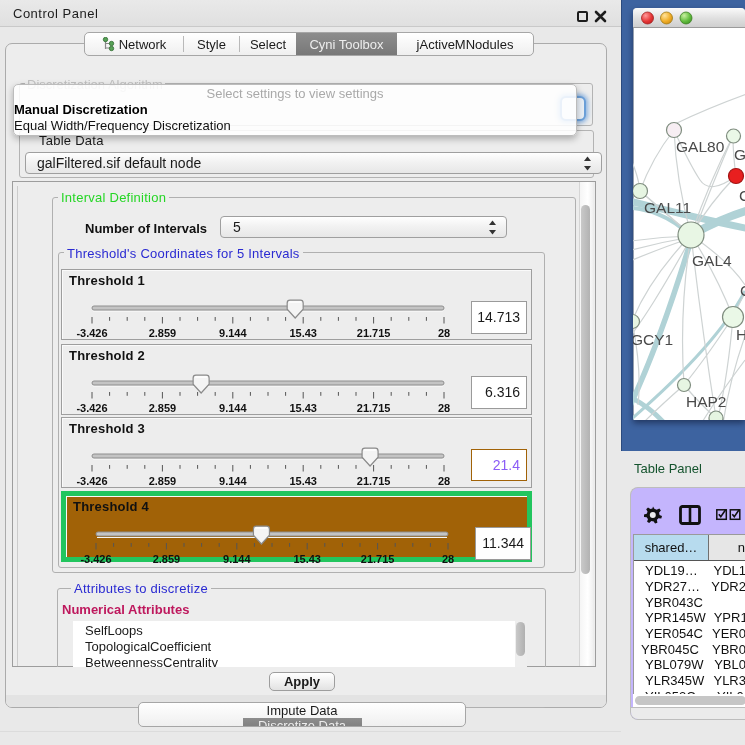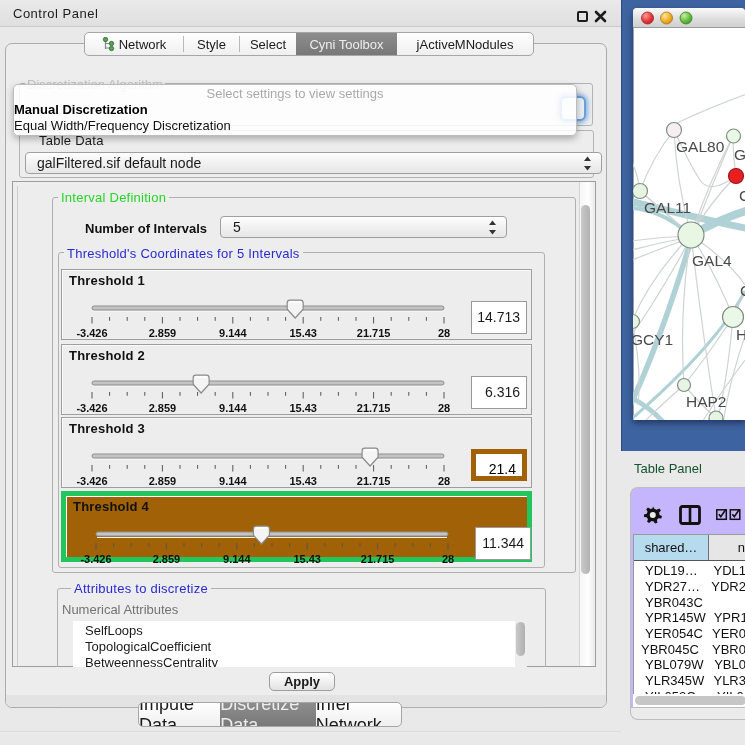--- a/index.html
+++ b/index.html
@@ -180,21 +180,21 @@
         <line x1="382" y1="47" x2="382" y2="53.5" stroke="#555" stroke-width="1"></line>
         <text x="30" y="66.5" text-anchor="middle" font-size="11" font-weight="bold" fill="#111">-3.426</text>
         <text x="100.4" y="66.5" text-anchor="middle" font-size="11" font-weight="bold" fill="#111">2.859</text>
         <text x="170.8" y="66.5" text-anchor="middle" font-size="11" font-weight="bold" fill="#111">9.144</text>
         <text x="241.20000000000002" y="66.5" text-anchor="middle" font-size="11" font-weight="bold" fill="#111">15.43</text>
         <text x="311.6" y="66.5" text-anchor="middle" font-size="11" font-weight="bold" fill="#111">21.715</text>
         <text x="382" y="66.5" text-anchor="middle" font-size="11" font-weight="bold" fill="#111">28</text>
       <path d="M300.07395150512315,33 q0,-2.8 2.8,-2.8 h10.4 q2.8,0 2.8,2.8 v6.2 l-8,8.8 l-8,-8.8 z" fill="#f4f4f4" stroke="#8a8a8a" stroke-width="1.2"></path>
       <path d="M302.07395150512315,32 h12" stroke="#ffffff" stroke-width="1.5"></path>
     </svg>
-    <div class="abs" style="left:409px;top:31px;width:56px;height:32px;background:#fff;border:5px solid #a16207;font-size:14px;color:#000000;text-align:right;line-height:31px;padding-right:6px;">21.4</div>
+    <div class="abs" style="left:409px;top:31px;width:56px;height:32px;background:#fff;border:1px solid #a16207;font-size:14px;color:#8b5cf6;text-align:right;line-height:31px;padding-right:6px;">21.4</div>
   </div>
     <div class="abs" style="left:61px;top:491px;width:471px;height:71px;background:#a16207;border:5px solid #22c55e;box-shadow:inset 1px 1px 0 #fafafa;">
     <div class="abs" style="left:7px;top:3px;font-size:13px;font-weight:bold;letter-spacing:0.2px;color:#111;">Threshold 4</div>
     <svg class="abs" style="left:0;top:0;" width="471" height="71" viewBox="0 0 471 71">
       <rect x="30" y="36" width="352" height="4" rx="2" fill="#c4c4c4" stroke="#8e8e8e" stroke-width="1"></rect>
       <line x1="31" y1="41.5" x2="381" y2="41.5" stroke="#f5f5f5" stroke-width="1"></line>
       <line x1="30" y1="47" x2="30" y2="53.5" stroke="#555" stroke-width="1"></line>
         <line x1="47.6" y1="47" x2="47.6" y2="50.8" stroke="#555" stroke-width="1"></line>
         <line x1="65.2" y1="47" x2="65.2" y2="50.8" stroke="#555" stroke-width="1"></line>
         <line x1="82.80000000000001" y1="47" x2="82.80000000000001" y2="50.8" stroke="#555" stroke-width="1"></line>
@@ -223,34 +223,34 @@
         <text x="382" y="66.5" text-anchor="middle" font-size="11" font-weight="bold" fill="#111">28</text>
       <path d="M187.4375357983835,33 q0,-2.8 2.8,-2.8 h10.4 q2.8,0 2.8,2.8 v6.2 l-8,8.8 l-8,-8.8 z" fill="#f4f4f4" stroke="#8a8a8a" stroke-width="1.2"></path>
       <path d="M189.4375357983835,32 h12" stroke="#ffffff" stroke-width="1.5"></path>
     </svg>
     <div class="abs" style="left:409px;top:31px;width:56px;height:33px;background:#fff;border:1px solid #9a9a9a;font-size:14px;color:#1a1a1a;text-align:right;line-height:31px;padding-right:6px;">11.344</div>
   </div>
   </div>
 
 <div class="abs" style="left:57px;top:588px;width:489px;height:120px;border:1px solid #b0b0b0;border-radius:3px;"></div>
 <div class="abs grouptitle" style="left:71px;top:581px;color:#2a2ad2;">Attributes to discretize</div>
-<div class="abs" style="left:62px;top:602px;font-size:13px;font-weight:normal;color:#737373;">Numerical Attributes</div>
+<div class="abs" style="left:62px;top:602px;font-size:13px;font-weight:bold;color:#be185d;">Numerical Attributes</div>
 <div class="abs" style="left:73px;top:621px;width:454px;height:47px;background:#ffffff;overflow:hidden;font-size:13px;color:#1a1a1a;">
   <div style="padding:2px 0 0 12px;line-height:16px;">SelfLoops<br>TopologicalCoefficient<br>BetweennessCentrality</div>
 </div>
 <div class="abs" style="left:515px;top:621px;width:12px;height:47px;background:#eeeeee;"></div>
 <div class="abs" style="left:516px;top:622px;width:9px;height:34px;background:linear-gradient(90deg,#c9c9c9,#b0b0b0);border-radius:5px;"></div>
 
 <div class="abs" style="left:13px;top:667px;width:582px;height:40px;background:#ededed;"></div>
 
 <div class="abs" style="left:269px;top:672px;width:66px;height:19px;background:linear-gradient(#ffffff,#eeeeee 60%,#e2e2e2);border:1px solid #9d9d9d;border-radius:5px;text-align:center;font-size:13px;font-weight:bold;color:#1a1a1a;line-height:17px;">Apply</div>
 
 <div class="abs" style="left:6px;top:695px;width:600px;height:12px;background:#e3e3e3;border-radius:0 0 6px 6px;"></div>
 
-<div class="abs" style="left:138px;top:702px;width:264px;height:25px;background:linear-gradient(#ffffff,#efefef);border:1px solid #a6a6a6;border-radius:5px;overflow:hidden;display:flex;align-items:center;font-size:18px;color:#1a1a1a;">
+<div class="abs" style="left:138px;top:702px;width:328px;height:25px;background:linear-gradient(#ffffff,#efefef);border:1px solid #a6a6a6;border-radius:5px;overflow:hidden;display:flex;align-items:center;font-size:13px;color:#1a1a1a;flex-direction:column;">
   <div style="display:flex;align-items:center;justify-content:center;width:101px;height:100%;">Impute Data</div>
   <div style="display:flex;align-items:center;justify-content:center;width:119px;height:100%;background:linear-gradient(#8d8d8d,#787878);color:#ededed;">Discretize Data</div>
   <div style="display:flex;align-items:center;justify-content:center;width:106px;height:100%;">Infer Network</div>
 </div>
 <div class="abs" style="left:0;top:731px;width:621px;height:1px;background:#dcdcdc;"></div>
 
 <div class="abs" style="left:13px;top:84px;width:564px;height:52px;background:rgba(255,255,255,0.86);border:1px solid #bcbcbc;border-radius:5px;box-shadow:0 3px 7px rgba(0,0,0,0.28);z-index:40;"></div>
 <div class="abs" style="left:13px;top:86px;width:564px;text-align:center;font-size:13px;color:#a9a9a9;z-index:41;">Select settings to view settings</div>
 <div class="abs" style="left:14px;top:102px;font-size:13px;font-weight:bold;color:#000;z-index:41;">Manual Discretization</div>
 <div class="abs" style="left:14px;top:118px;font-size:13px;color:#111;z-index:41;">Equal Width/Frequency Discretization</div>

